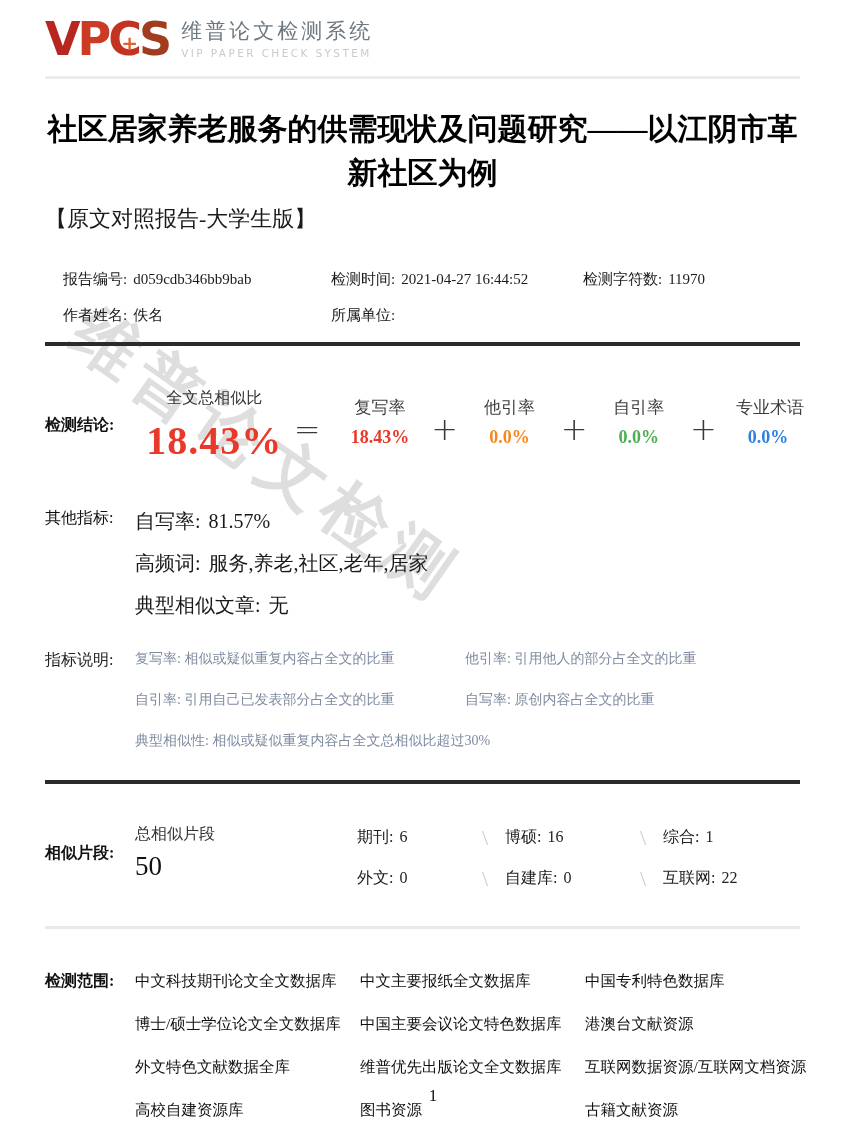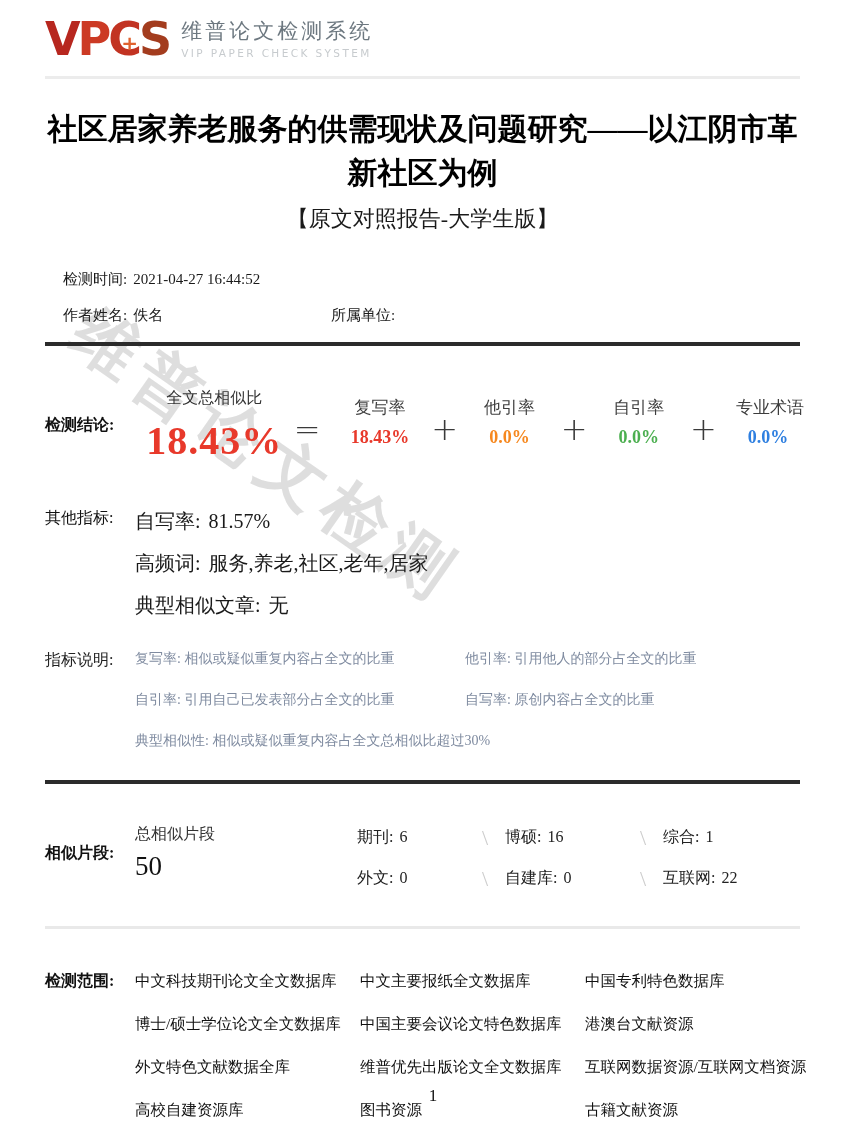--- a/index.html
+++ b/index.html
@@ -46,21 +46,21 @@
     font-family:"DejaVu Sans","Liberation Sans",sans-serif;
     font-size:10.5px; color:#c7cbce; letter-spacing:2.4px; margin-top:2px;
   }
   .header-rule { height:3px; background:#ececec; margin-top:8px; }
 
   
   .title {
     margin-top:28px; text-align:center; font-weight:900;
     font-size:30px; line-height:1.45; color:#000; padding:0 2px;
   }
-  .subtitle { margin-top:10px; text-align:center; font-size:22px; color:#1a1a1a; }
+  .subtitle { margin-top:10px; text-align:left; font-size:22px; color:#1a1a1a; }
 
   
   .meta { margin-top:36px; font-size:15px; color:#1a1a1a; padding-left:18px; }
   .meta-row { display:grid; grid-template-columns:268px 252px 1fr; margin-bottom:17px; }
   .meta-item { white-space:nowrap; }
   .meta-label { margin-right:6px; }
 
   
   .double-rule { height:3px; border-top:2.5px solid #2b2b2b; border-bottom:2.5px solid #2b2b2b; }
   .dr-1 { margin-top:11px; }
@@ -143,21 +143,27 @@
       </div>
       <div class="header-rule"></div>
     </div>
 
     <h1 class="title">社区居家养老服务的供需现状及问题研究——以江阴市革新社区为例</h1>
     <div class="subtitle">【原文对照报告-大学生版】</div>
 
     <div class="meta">
       <div class="meta-row">
         <div class="meta-item">
+          <span class="meta-label">报告编号:</span><span>d059cdb346bb9bab</span>
+        </div>
+        <div class="meta-item">
           <span class="meta-label">检测时间:</span><span>2021-04-27 16:44:52</span>
+        </div>
+        <div class="meta-item">
+          <span class="meta-label">检测字符数:</span><span>11970</span>
         </div>
       </div>
       <div class="meta-row">
         <div class="meta-item">
           <span class="meta-label">作者姓名:</span><span>佚名</span>
         </div>
         <div class="meta-item">
           <span class="meta-label">所属单位:</span><span></span>
         </div>
         <div class="meta-item"></div>

